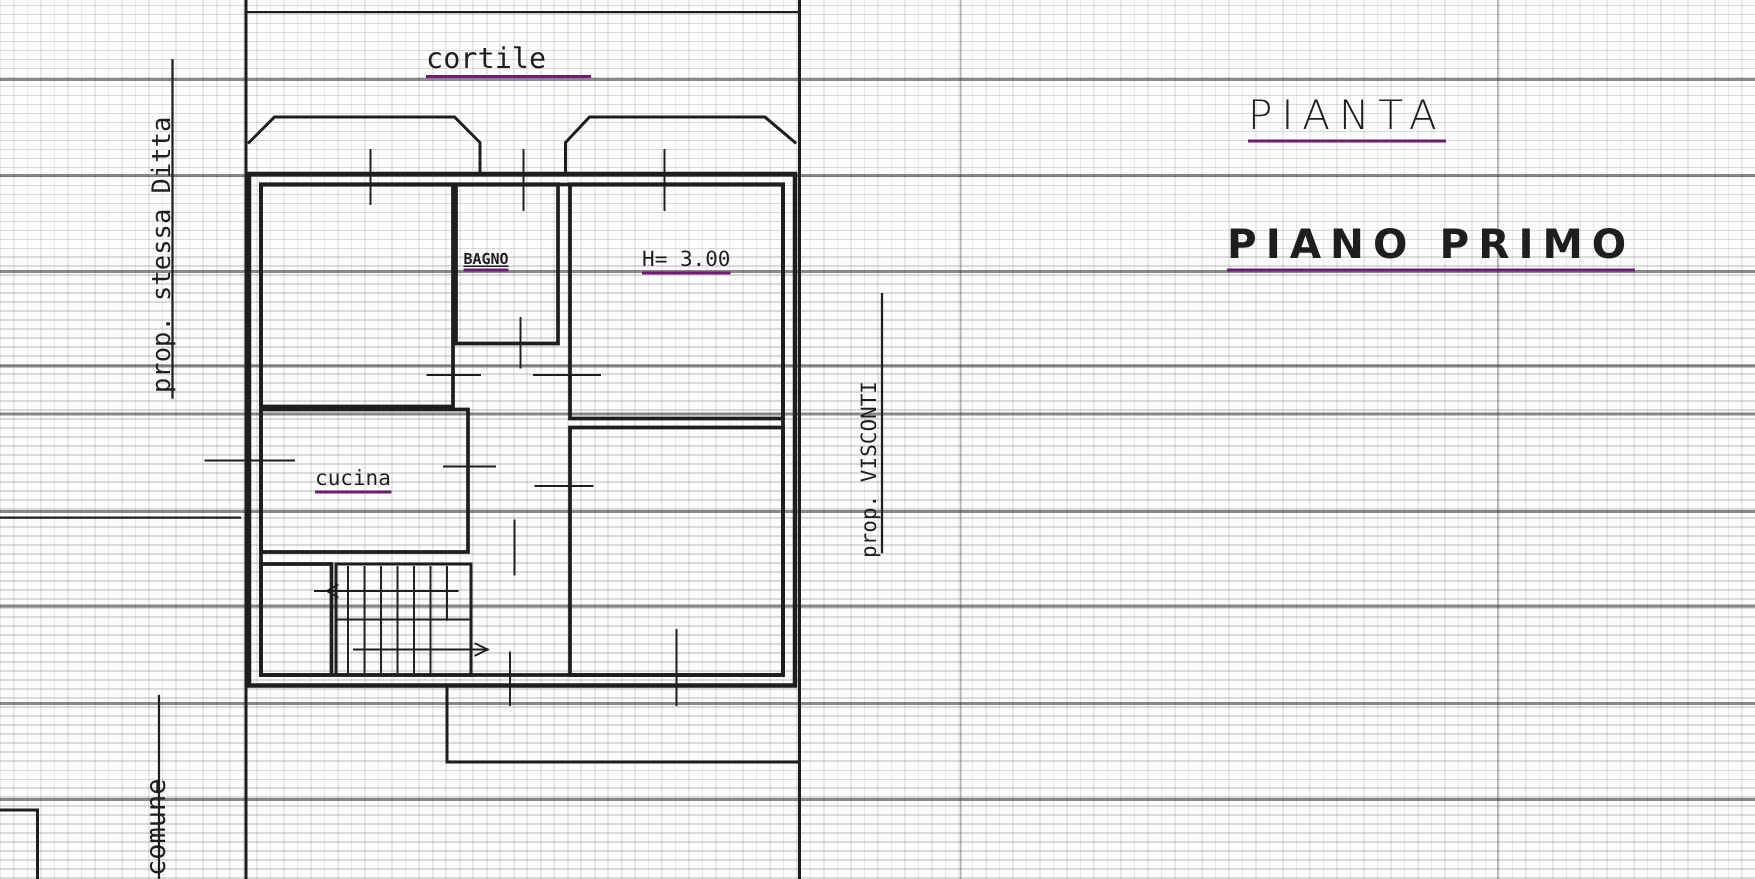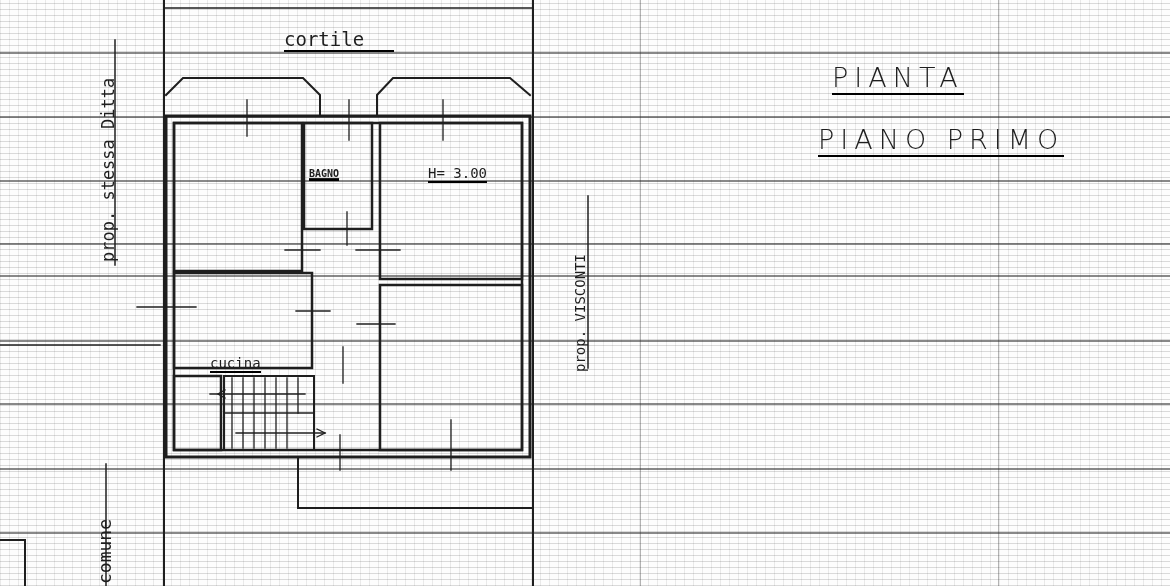--- a/index.html
+++ b/index.html
@@ -10,21 +10,21 @@
     background-image:
       repeating-linear-gradient(0deg, rgba(60,60,60,0.18) 0 1px, transparent 1px 6px),
       repeating-linear-gradient(90deg, rgba(60,60,60,0.10) 0 1px, transparent 1px 9px);
   }
   .major-h { position:absolute; left:0; right:0; height:1.5px; background:rgba(40,40,40,0.55); }
   .major-v { position:absolute; top:0; bottom:0; width:1.2px; background:rgba(40,40,40,0.35); }
   svg { position:absolute; left:0; top:0; }
   .label { position:absolute; white-space:nowrap; color:#1e1e1e; }
   .vert { transform-origin:left top; transform:rotate(-90deg); }
   .title { font-family:"DejaVu Sans", sans-serif; letter-spacing:6px; font-size:27px; font-weight:300; }
-  .uline { border-bottom:2px solid #000000; }
+  .uline { border-bottom:2px solid #701a75; }
 </style>
 </head>
 <body>
 
 <div class="grid"></div>
 
 <div class="major-h" style="top:52px"></div>
 <div class="major-h" style="top:116px"></div>
 <div class="major-h" style="top:180px"></div>
 <div class="major-h" style="top:243px"></div>
@@ -93,21 +93,21 @@
 
     <line x1="115" y1="40" x2="115" y2="265" stroke-width="1.5"></line>
     <line x1="588" y1="196" x2="588" y2="368" stroke-width="1.5"></line>
     <line x1="106" y1="464" x2="106" y2="586" stroke-width="1.5"></line>
   </g>
 </svg>
 
 <div class="label uline" style="left:284px; top:28px; font-size:19px; padding:0 30px 0 0;">cortile</div>
 
 <div class="label title uline" style="left:832px; top:62px;">PIANTA</div>
-<div class="label title uline" style="left:818px; top:124px;">PIANO PRIMO</div>
+<div class="label title uline" style="left:818px; top:148px;font-weight:bold;">PIANO PRIMO</div>
 
 <div class="label uline" style="left:309px; top:168px; font-size:10px; font-weight:bold;text-decoration:underline;">BAGNO</div>
 <div class="label uline" style="left:428px; top:165px; font-size:14px; font-weight:normal;">H= 3.00</div>
-<div class="label uline" style="left:210px; top:311px; font-size:14px;margin-top:44px;">cucina</div>
+<div class="label uline" style="left:210px; top:311px; font-size:14px;">cucina</div>
 
 <div class="label vert" style="left:98px; top:262px; font-size:17px;">prop. stessa Ditta</div>
 <div class="label vert" style="left:572px; top:372px; font-size:14px;">prop. VISCONTI</div>
 <div class="label vert" style="left:94px; top:584px; font-size:18px;">comune</div>
 
 </body></html>

